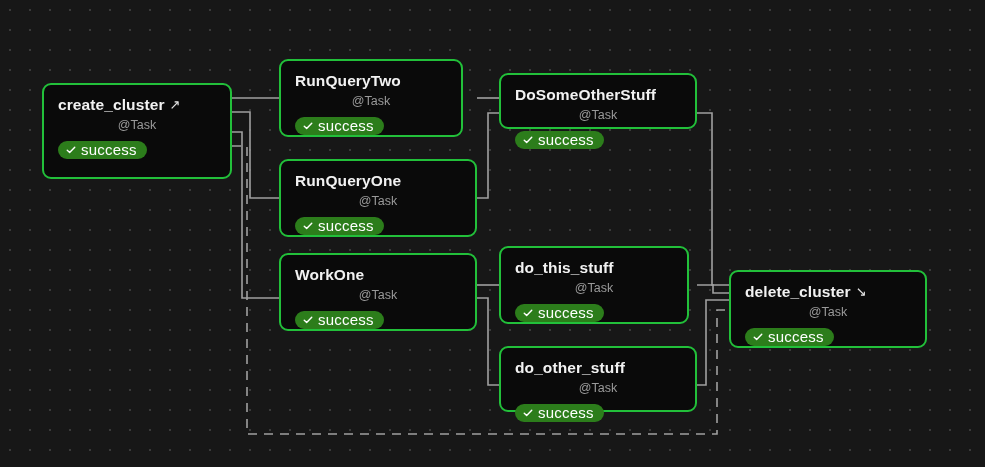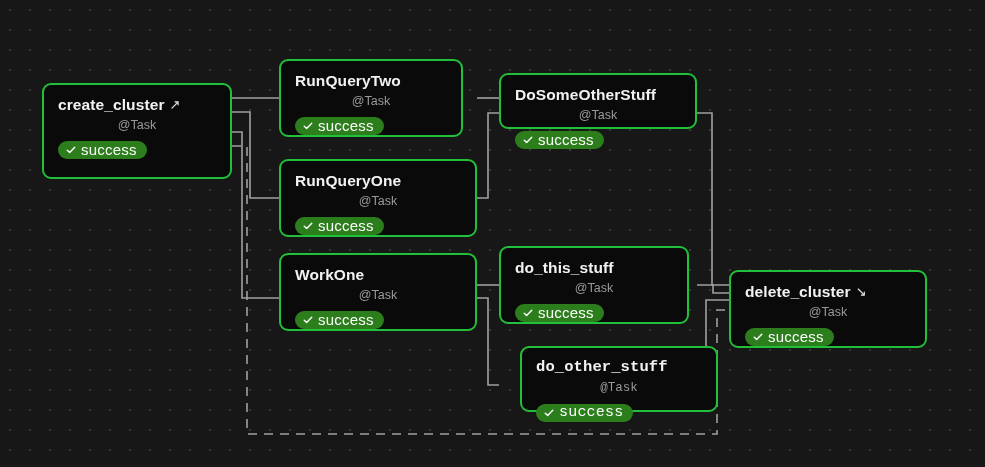--- a/index.html
+++ b/index.html
@@ -163,21 +163,21 @@
       <div class="node" style="left: 499px; top: 246px; width: 190px; height: 78px;"><div class="node-title">
           <span>do_this_stuff</span>
         </div><div class="node-sub">@Task</div><div class="badge" style="background: rgb(44, 125, 27);">
           <span class="badge-check">
             <svg width="10" height="10" viewBox="0 0 12 12">
               <path d="M1.5 6.2 L4.4 9 L10.5 2.6" fill="none" stroke="#ffffff" stroke-width="1.7" stroke-linecap="round" stroke-linejoin="round"></path>
             </svg>
           </span>
           <span class="badge-text">success</span>
         </div></div>
-      <div class="node" style="left: 520px; top: 346px; width: 198px; height: 66px; font-family: Liberation Mono, monospace;"><div class="node-title">
+      <div class="node" style="left: 499px; top: 346px; width: 198px; height: 66px;"><div class="node-title">
           <span>do_other_stuff</span>
         </div><div class="node-sub">@Task</div><div class="badge" style="background: rgb(44, 125, 27);">
           <span class="badge-check">
             <svg width="10" height="10" viewBox="0 0 12 12">
               <path d="M1.5 6.2 L4.4 9 L10.5 2.6" fill="none" stroke="#ffffff" stroke-width="1.7" stroke-linecap="round" stroke-linejoin="round"></path>
             </svg>
           </span>
           <span class="badge-text">success</span>
         </div></div>
       <div class="node" style="left: 729px; top: 254px; width: 198px; height: 78px; margin-top: 16px;"><div class="node-title">

